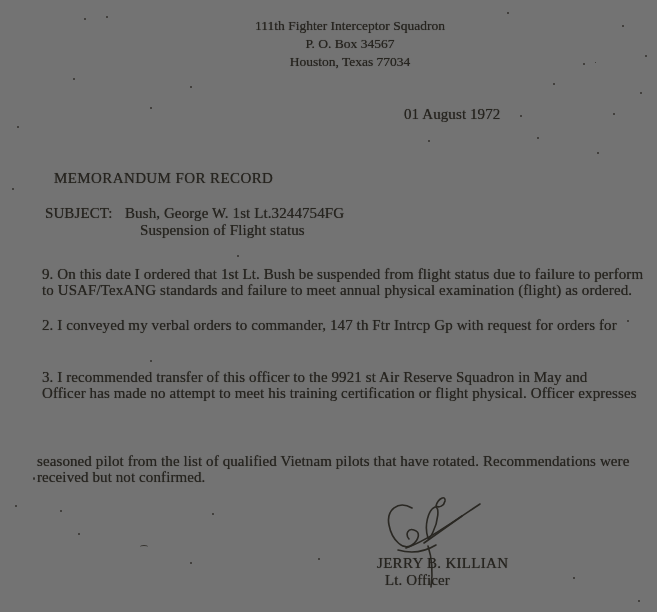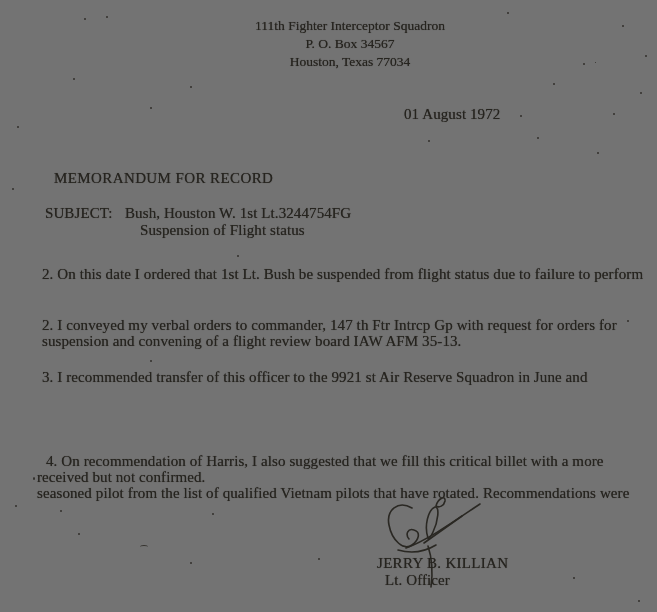--- a/index.html
+++ b/index.html
@@ -42,41 +42,41 @@
     <div>P. O. Box 34567</div>
     <div>Houston, Texas 77034</div>
   </div>
 
   <div class="txt" style="left:404px;top:106px;">01 August 1972</div>
 
   <div class="txt" style="left:54px;top:170px;letter-spacing:0.4px;">MEMORANDUM FOR RECORD</div>
 
   <div>
     <div class="txt" style="left:45px;top:205px;">SUBJECT:</div>
-    <div class="txt" style="left:125px;top:205px;">Bush, Houston W. 1st Lt.3244754FG</div>
+    <div class="txt" style="left:125px;top:205px;">Bush, George W. 1st Lt.3244754FG</div>
     <div class="txt" style="left:140px;top:222px;">Suspension of Flight status</div>
   </div>
 
   <div class="txt para" style="left:42px;top:266px;">
-    <span class="pline">2.  On this date I ordered that 1st Lt. Bush be suspended from flight status due to failure to perform</span>
+    <span class="pline">9.  On this date I ordered that 1st Lt. Bush be suspended from flight status due to failure to perform</span>
+    <span class="pline">to USAF/TexANG standards and failure to meet annual physical examination (flight) as ordered.</span>
   </div>
 
   <div class="txt para" style="left:42px;top:317px;">
     <span class="pline">2.  I conveyed my verbal orders to commander, 147 th Ftr Intrcp Gp with request for orders for</span>
-    <span class="pline">suspension and convening of a flight review board IAW AFM 35-13.</span>
   </div>
 
   <div class="txt para" style="left:42px;top:369px;">
-    <span class="pline">3. I recommended transfer of this officer to the 9921 st Air Reserve Squadron in June and</span>
+    <span class="pline">3. I recommended transfer of this officer to the 9921 st Air Reserve Squadron in May and</span>
+    <span class="pline">Officer has made no attempt to meet his training certification or flight physical.  Officer expresses</span>
   </div>
 
   <div class="txt para" style="left:37px;top:453px;">
-    <span class="pline" style="padding-left:9px;">4.  On recommendation of Harris, I also suggested that we fill this critical billet with a more</span>
+    <span class="pline">seasoned pilot from the list of qualified Vietnam pilots that have rotated.  Recommendations were</span>
     <span class="pline">received but not confirmed.</span>
-    <span class="pline">seasoned pilot from the list of qualified Vietnam pilots that have rotated.  Recommendations were</span>
   </div>
 
   <svg class="sig-svg" style="left:378px;top:494px;" width="112" height="100" viewBox="0 0 112 100">
     <g fill="none" stroke="#2a2823" stroke-width="1.6" stroke-linecap="round">
       <path d="M 34 14 C 20 6, 8 16, 11 31 C 14 47, 26 57, 34 51 C 41 46, 43 38, 36 36 C 30 34, 27 40, 31 45"></path>
       <path d="M 50 44 C 46 32, 50 16, 57 13 C 62 12, 60 28, 55 38 C 52 44, 50 47, 50 44"></path>
       <path d="M 58 12 C 60 4, 68 1, 67 7 C 66 12, 61 14, 58 12"></path>
       <path d="M 28 54 C 50 46, 78 26, 102 10"></path>
       <path d="M 46 49 L 84 22"></path>
       <path d="M 20 56 C 34 60, 48 57, 58 51"></path>

